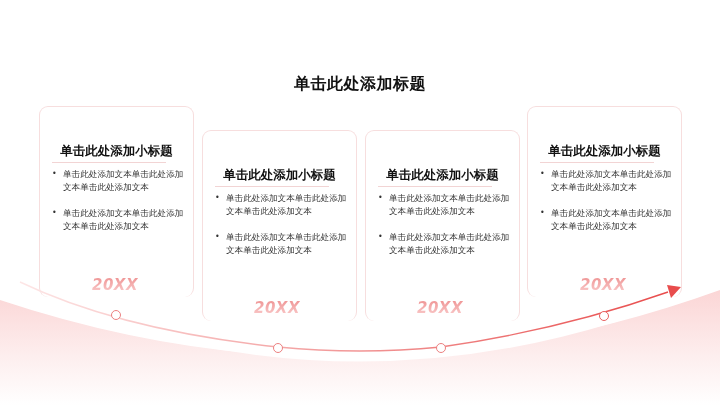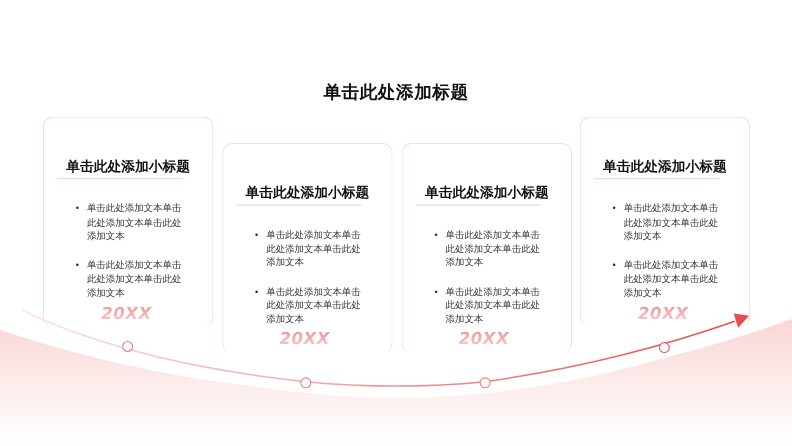--- a/index.html
+++ b/index.html
@@ -2,21 +2,21 @@
 <html><head>
 <meta charset="utf-8">
 <style>
   html,body{margin:0;padding:0;}
   body{width:720px;height:405px;position:relative;overflow:hidden;background:#ffffff;font-family:"DejaVu Sans","Liberation Sans",sans-serif;}
   .title{position:absolute;left:0;width:720px;top:74px;text-align:center;font-size:16px;font-weight:bold;color:#111;letter-spacing:0.5px;}
   .bg-svg{position:absolute;left:0;top:0;width:720px;height:405px;}
   .card{position:absolute;width:153px;border:1px solid #f7dede;border-radius:9px;background:linear-gradient(#ffffff 60%, rgba(255,255,255,0));border-bottom:none;height:190px;}
   .card .sub{position:absolute;left:0;width:100%;top:36px;text-align:center;font-size:12.5px;font-weight:bold;color:#111;font-family:Liberation Mono, monospace;}
   .card .rule{position:absolute;left:12px;right:27px;top:55px;height:1px;background:#f2d4d4;}
-  .card .bullets{position:absolute;left:12px;right:8px;top:61px;margin:16px;padding:0;list-style:none;}
+  .card .bullets{position:absolute;left:12px;right:8px;top:61px;margin:0;padding:0;list-style:none;}
   .card .bullets li{position:relative;padding-left:11px;font-size:8.6px;line-height:12.5px;color:#333;margin-bottom:14px;}
   .card .bullets li::before{content:"•";position:absolute;left:0;top:0;font-size:8px;color:#333;}
   .year{position:absolute;font-size:15px;font-weight:bold;font-style:italic;color:#f2a6a6;letter-spacing:0.5px;background:linear-gradient(#ee9090,#fbd0d0);-webkit-background-clip:text;background-clip:text;-webkit-text-fill-color:transparent;}
 </style>
 </head>
 <body>
 
 <svg class="bg-svg" viewBox="0 0 720 405">
   <defs>
     <linearGradient id="band" x1="0" y1="0" x2="0" y2="1">

